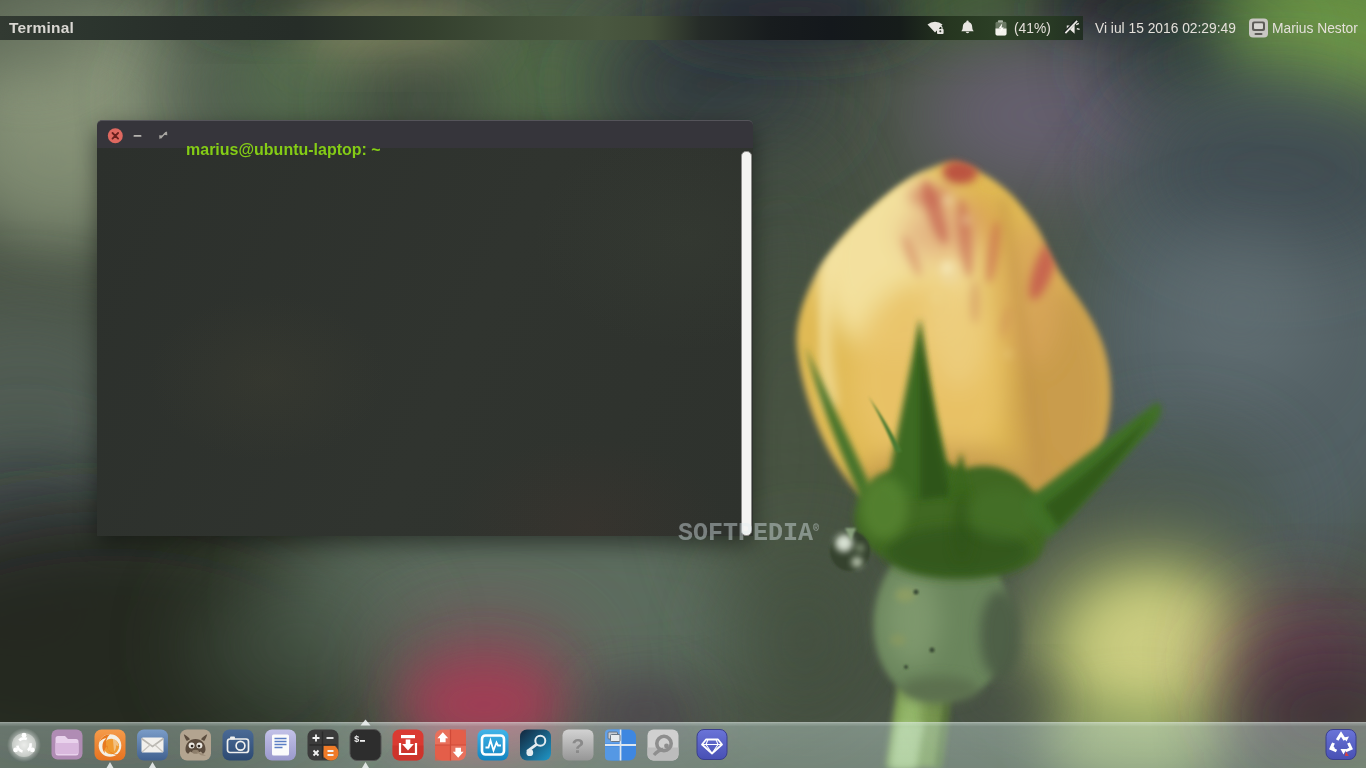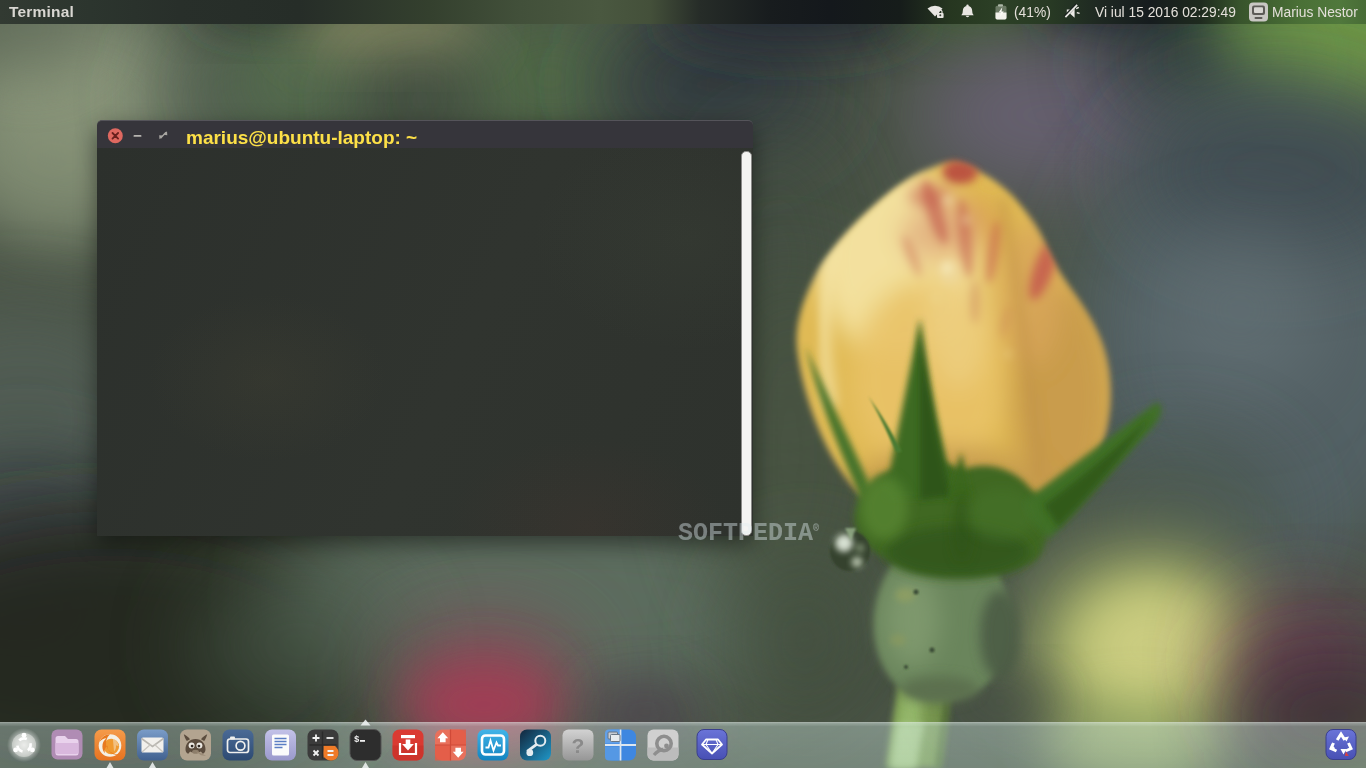--- a/index.html
+++ b/index.html
@@ -1,29 +1,29 @@
 <!DOCTYPE html>
 <html><head>
 <meta charset="utf-8">
 <style>
   html,body{margin:0;padding:0;width:1366px;height:768px;overflow:hidden;background:#45503f;}
   #stage{position:absolute;left:0;top:0;width:1366px;height:768px;overflow:hidden;
          font-family:"Liberation Sans",sans-serif;}
   #wall{position:absolute;left:0;top:0;width:1366px;height:768px;}
   
-  #panel{position:absolute;left:0;top:0;width:1366px;height:24px;
+  #panel{position:absolute;left:0;top:16px;width:1083px;height:24px;
          background:linear-gradient(90deg,rgb(50,58,50) 0px,rgb(44,53,46) 90px,rgb(40,47,42) 180px,rgb(38,45,40) 300px,rgb(52,64,46) 430px,rgb(66,80,58) 520px,rgb(74,88,64) 600px,rgb(68,80,58) 650px,rgb(38,44,40) 700px,rgb(24,28,30) 770px,rgb(20,24,28) 830px,rgb(22,28,26) 900px,rgb(38,54,32) 950px,rgb(44,64,38) 1000px,rgb(40,58,36) 1050px,rgb(30,40,34) 1100px,rgb(22,28,30) 1150px,rgb(30,42,30) 1200px,rgb(56,84,44) 1240px,rgb(74,112,54) 1300px,rgb(80,120,60) 1340px,rgb(72,108,54) 1366px);color:#dcd8d2;font-size:13px;}
   #panel .appname{position:absolute;left:9px;top:3px;font-weight:bold;color:#d9d7d2;font-size:15.5px;letter-spacing:0.2px;}
   #panel svg{display:block;}
   
   #term{position:absolute;left:97px;top:120px;width:656px;height:416px;
         border-radius:5px 5px 0 0;box-shadow:0 8px 22px rgba(0,0,0,0.45);}
   #tbar{position:absolute;left:0;top:0;width:656px;height:28px;background:#36353b;
         border-radius:5px 5px 0 0;border-top:1px solid #55545a;box-sizing:border-box;}
-  #tbar .title{position:absolute;left:89px;top:6px;font-weight:bold;font-size:19px;color:#fde047;}
+  #tbar .title{position:absolute;left:89px;top:20px;font-weight:bold;font-size:16px;color:#84cc16;}
   #tbody{position:absolute;left:0;top:28px;width:656px;height:388px;
          background:linear-gradient(115deg,#2c302c 0%,#30342f 55%,#2e322d 100%);}
   #tbody .inner{position:absolute;left:0.5px;top:2px;font-family:"Liberation Mono",monospace;
                 font-size:13.3px;line-height:15.72px;color:#e6e4e0;white-space:pre;}
   .g{color:#7cb83e;font-weight:bold;}
   .tl{color:#9db0c0;}
   #cursor{display:inline-block;width:14px;height:15px;background:#efefef;vertical-align:-3px;margin-left:2.5px;}
   #sbar{position:absolute;left:643.5px;top:31px;width:11.5px;height:385px;background:#f4f4f2;
         border-radius:5px;border:1px solid #8a8a88;box-sizing:border-box;}
   

